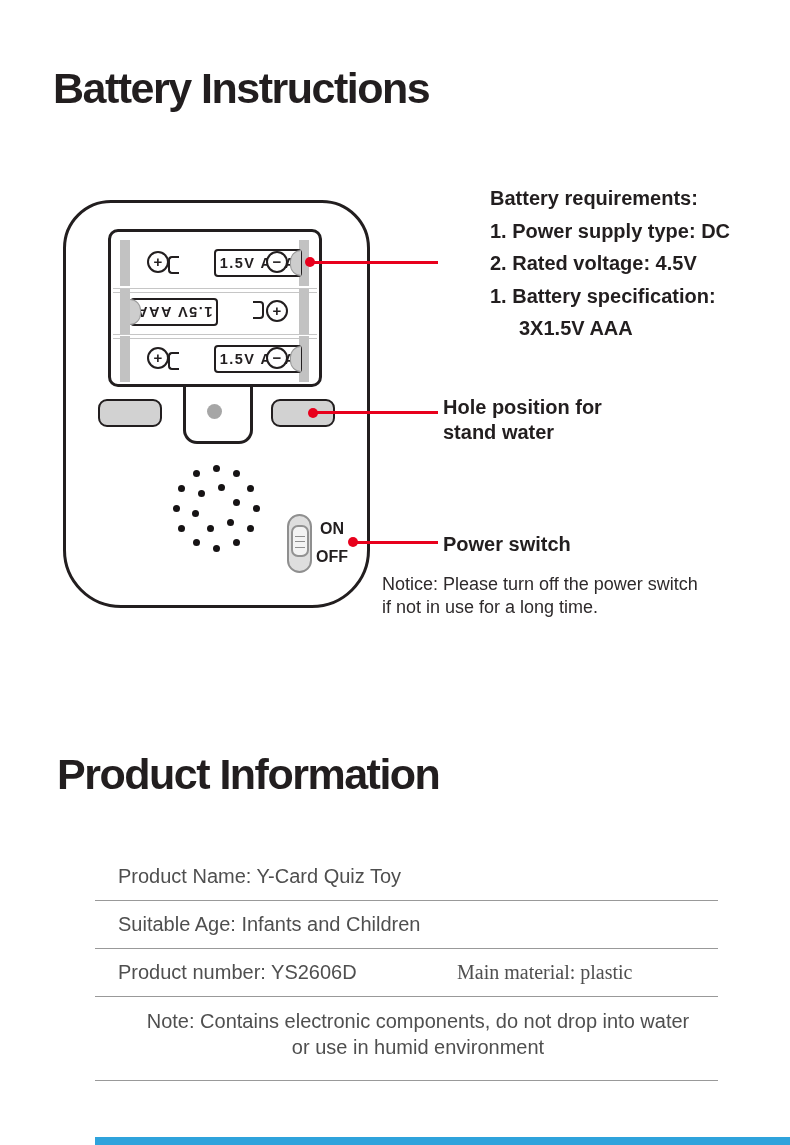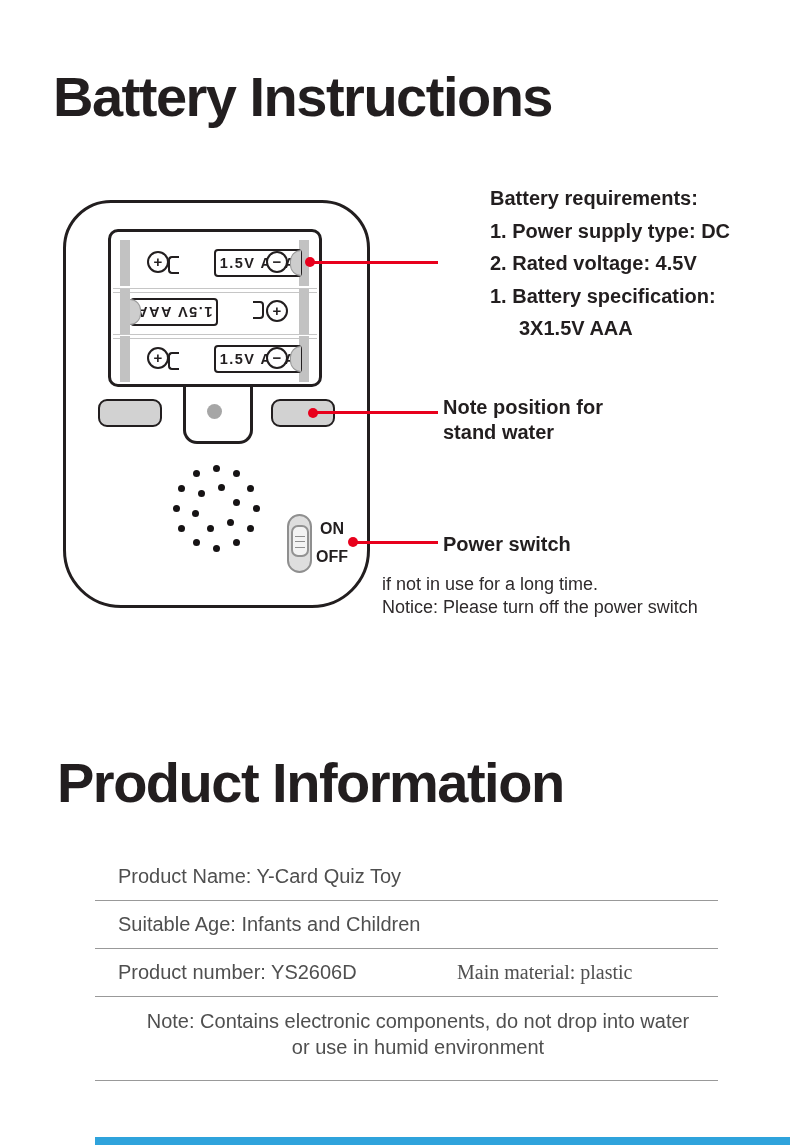--- a/index.html
+++ b/index.html
@@ -3,21 +3,21 @@
 <meta charset="utf-8">
 <style>
   :root{
     --red:#e8001c; --ink:#221e1f; --tgray:#4f4f4f; --tline:#999;
     --lgray:#d2d2d2; --mgray:#a6a6a6; --blue:#2fa3dc;
   }
   html,body{margin:0;padding:0;background:#fff;}
   .page{position:relative;width:790px;height:1145px;background:#fff;overflow:hidden;
         font-family:"Liberation Sans", sans-serif;color:var(--ink);}
   .abs{position:absolute;}
-  .h-title{font-size:56px;font-weight:bold;letter-spacing:-1.5px;white-space:nowrap;color:var(--ink);}
+  .h-title{font-size:43px;font-weight:bold;letter-spacing:-1.5px;white-space:nowrap;color:var(--ink);}
 
   
   .device{left:63px;top:200px;width:301px;height:402px;background:#fff;
           border:3px solid var(--ink);border-radius:48px 48px 58px 58px;}
   .compartment{left:42px;top:26px;width:208px;height:152px;border:3px solid var(--ink);
                border-radius:10px;background:#fff;}
   .brow{position:absolute;left:0;width:208px;height:46px;}
   .strip{position:absolute;top:0;height:46px;width:10px;background:#c2c2c2;}
   .strip.l{left:9px;}  .strip.r{left:188px;}
   .term{position:absolute;top:11px;width:18px;height:18px;border:2.2px solid var(--ink);
@@ -178,29 +178,29 @@
 
   <div class="abs req">
     <div>Battery requirements:</div>
     <div>1. Power supply type: DC</div>
     <div>2. Rated voltage: 4.5V</div>
     <div>1. Battery specification:</div>
     <div class="indent">3X1.5V AAA</div>
   </div>
 
   <div class="abs side-bold" style="left:443px;top:395px">
-    <div>Note position for</div>
+    <div>Hole position for</div>
     <div>stand water</div>
   </div>
 
   <div class="abs side-bold" style="left:443px;top:532px">Power switch</div>
 
   <div class="abs notice">
+    <div>Notice: Please turn off the power switch</div>
     <div>if not in use for a long time.</div>
-    <div>Notice: Please turn off the power switch</div>
   </div>
 
   <div class="abs h-title" style="left:57px;top:750px">Product Information</div>
 
   <div class="abs ptable">
     <div class="prow">
       <span>Product Name: Y-Card Quiz Toy</span>
     </div>
     <div class="prow">
       <span>Suitable Age: Infants and Children</span>

